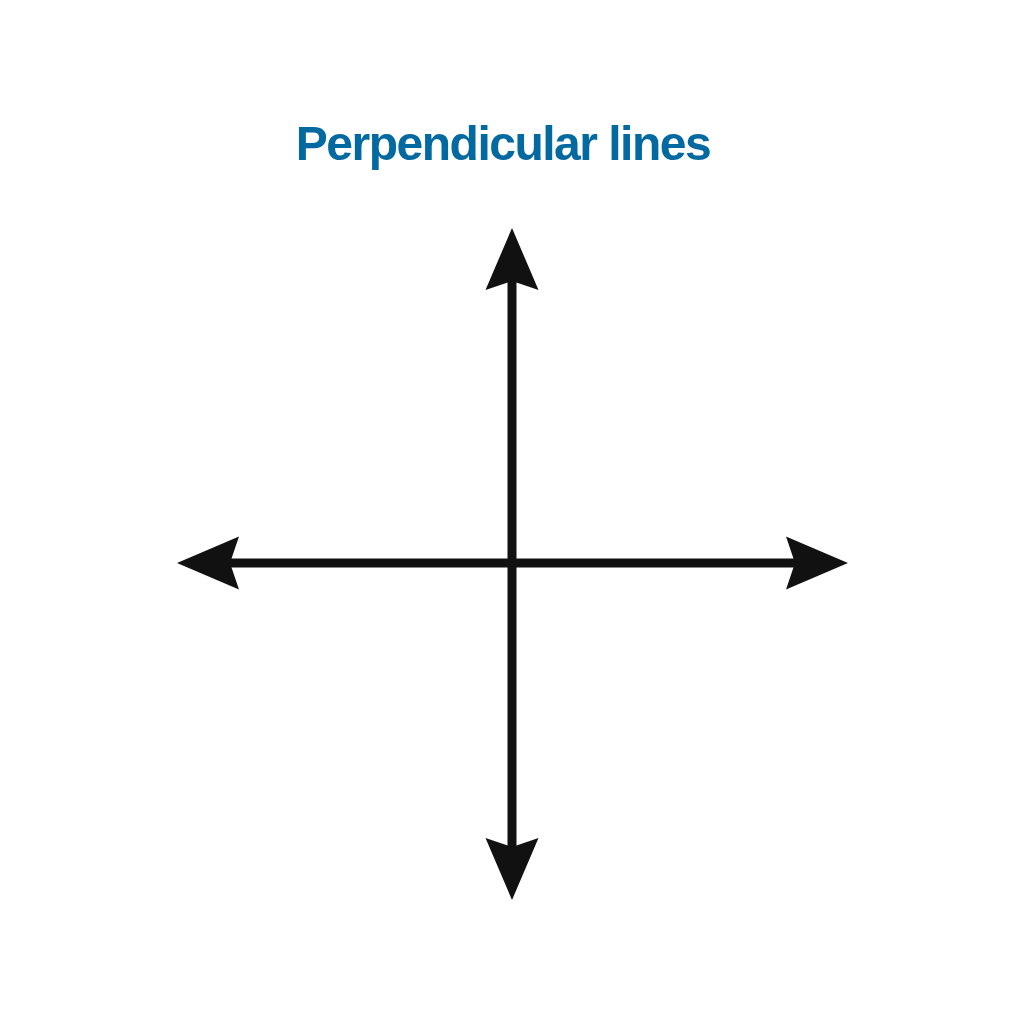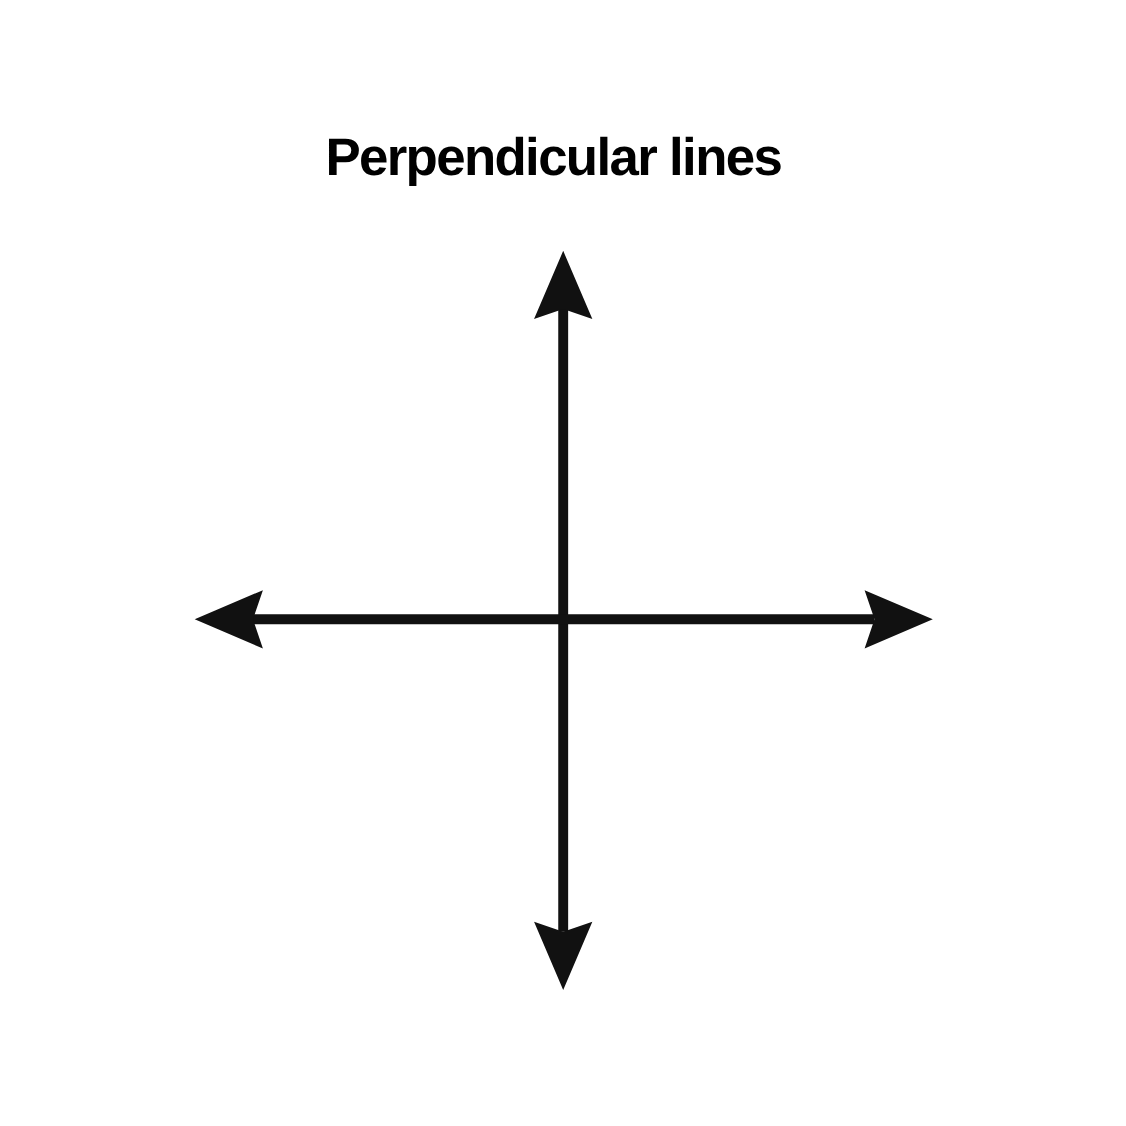--- a/index.html
+++ b/index.html
@@ -17,21 +17,21 @@
   }
   .title {
     position: absolute;
     top: 116px;
     left: 0;
     width: 1006px; 
     text-align: center;
     font-size: 48px;
     font-weight: 700;
     letter-spacing: -1.5px;
-    color: #000000;
+    color: #0369a1;
     white-space: nowrap;
   }
   .canvas {
     position: absolute;
     top: 0;
     left: 0;
   }
 </style>
 </head>
 <body>

